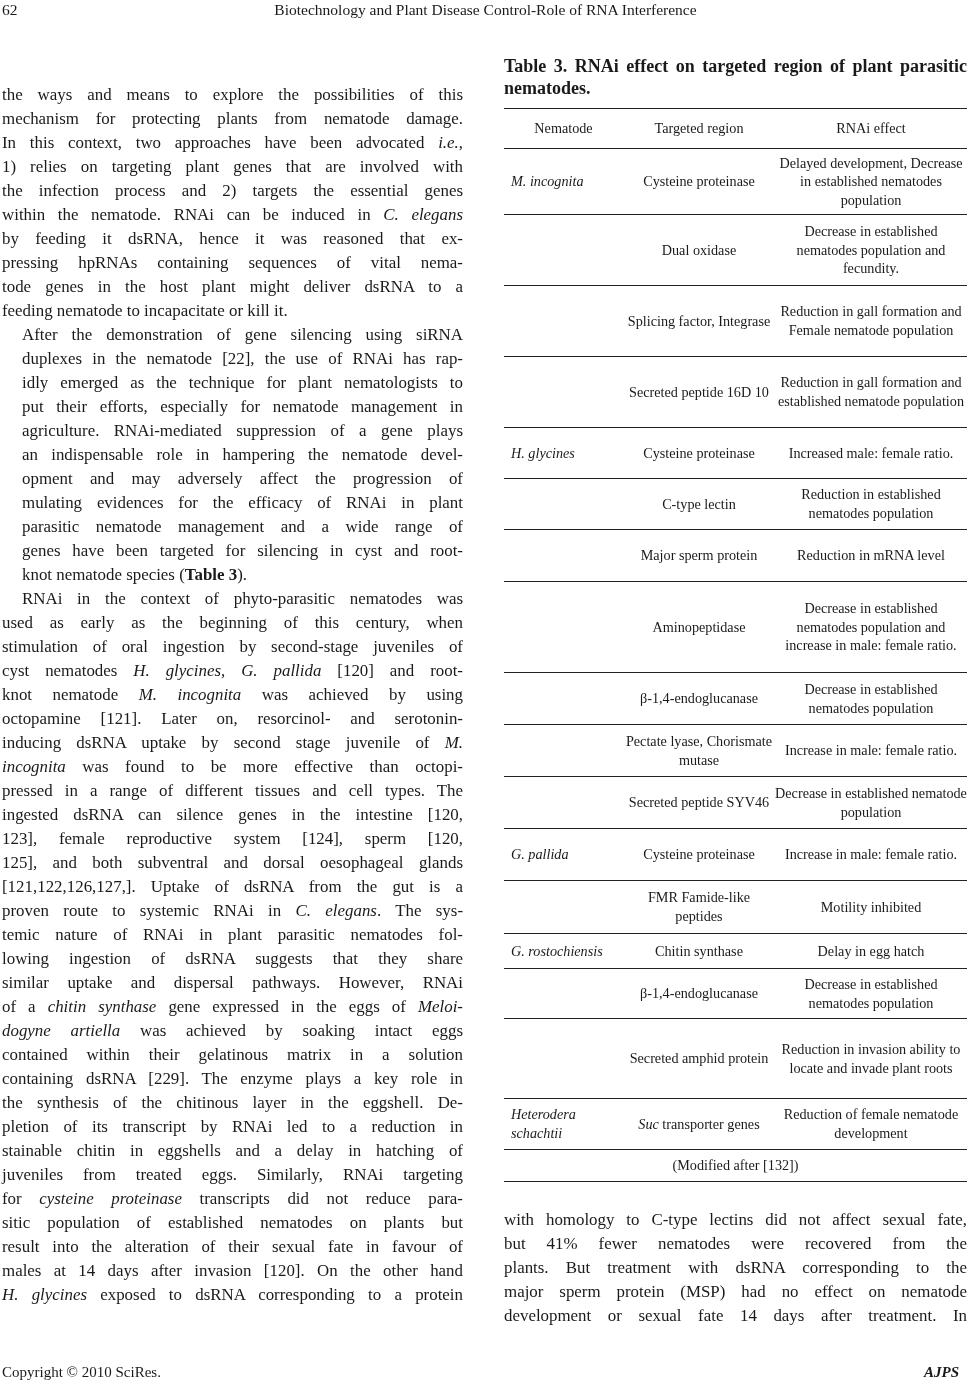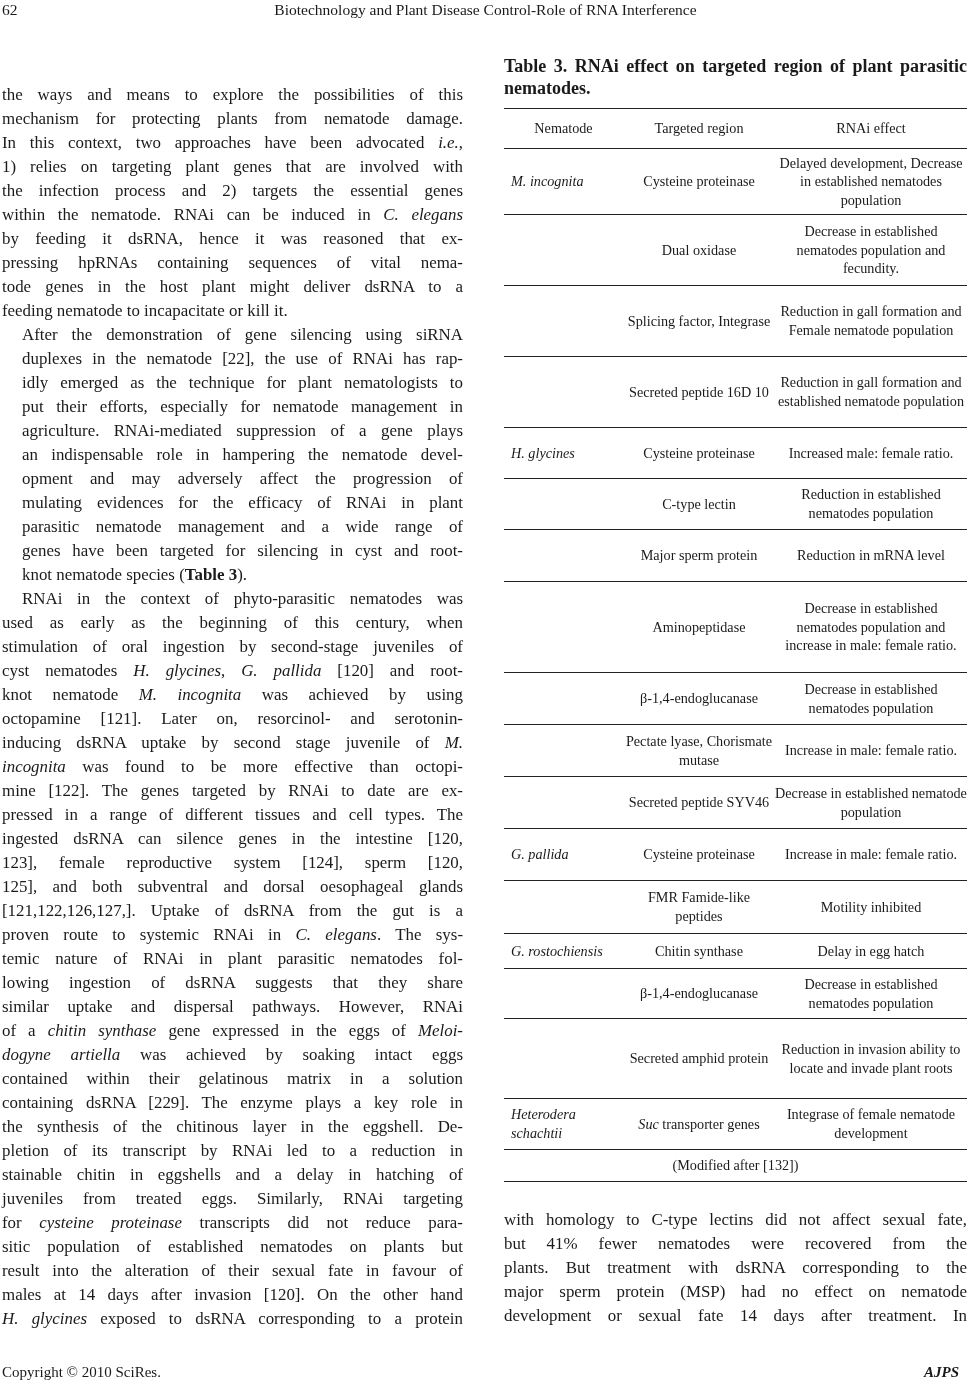--- a/index.html
+++ b/index.html
@@ -92,21 +92,20 @@
   </p>
   <p>
     <span class="ln" style="text-indent:20px">RNAi in the context of phyto-parasitic nematodes was</span>
     <span class="ln">used as early as the beginning of this century, when</span>
     <span class="ln">stimulation of oral ingestion by second-stage juveniles of</span>
     <span class="ln"><span>cyst nematodes </span><span class="it">H. glycines</span><span>, </span><span class="it">G. pallida</span><span> [120] and root-</span></span>
     <span class="ln"><span>knot nematode </span><span class="it">M. incognita</span><span> was achieved by using</span></span>
     <span class="ln">octopamine [121]. Later on, resorcinol- and serotonin-</span>
     <span class="ln"><span>inducing dsRNA uptake by second stage juvenile of </span><span class="it">M.</span></span>
     <span class="ln"><span class="it">incognita</span><span> was found to be more effective than octopi-</span></span>
-    <span class="ln">mine [122]. The genes targeted by RNAi to date are ex-</span>
     <span class="ln">pressed in a range of different tissues and cell types. The</span>
     <span class="ln">ingested dsRNA can silence genes in the intestine [120,</span>
     <span class="ln">123], female reproductive system [124], sperm [120,</span>
     <span class="ln">125], and both subventral and dorsal oesophageal glands</span>
     <span class="ln">[121,122,126,127,]. Uptake of dsRNA from the gut is a</span>
     <span class="ln"><span>proven route to systemic RNAi in </span><span class="it">C. elegans</span><span>. The sys-</span></span>
     <span class="ln">temic nature of RNAi in plant parasitic nematodes fol-</span>
     <span class="ln">lowing ingestion of dsRNA suggests that they share</span>
     <span class="ln">similar uptake and dispersal pathways. However, RNAi</span>
     <span class="ln"><span>of a </span><span class="it">chitin synthase</span><span> gene expressed in the eggs of </span><span class="it">Meloi-</span></span>
@@ -215,21 +214,21 @@
           <td class="c3">Decrease in established nematodes population</td>
         </tr>
         <tr style="height: 80px;">
           <td class="c1"></td>
           <td class="c2">Secreted amphid protein</td>
           <td class="c3">Reduction in invasion ability to locate and invade plant roots</td>
         </tr>
         <tr style="height: 51px;">
           <td class="c1">Heterodera schachtii</td>
           <td class="c2"><span class="it">Suc</span><span> transporter genes</span></td>
-          <td class="c3">Integrase of female nematode development</td>
+          <td class="c3">Reduction of female nematode development</td>
         </tr>
       </tbody>
     <tfoot>
       <tr>
         <td class="foot" colspan="3">(Modified after [132])</td>
       </tr>
     </tfoot>
   </table>
 </div>
 

